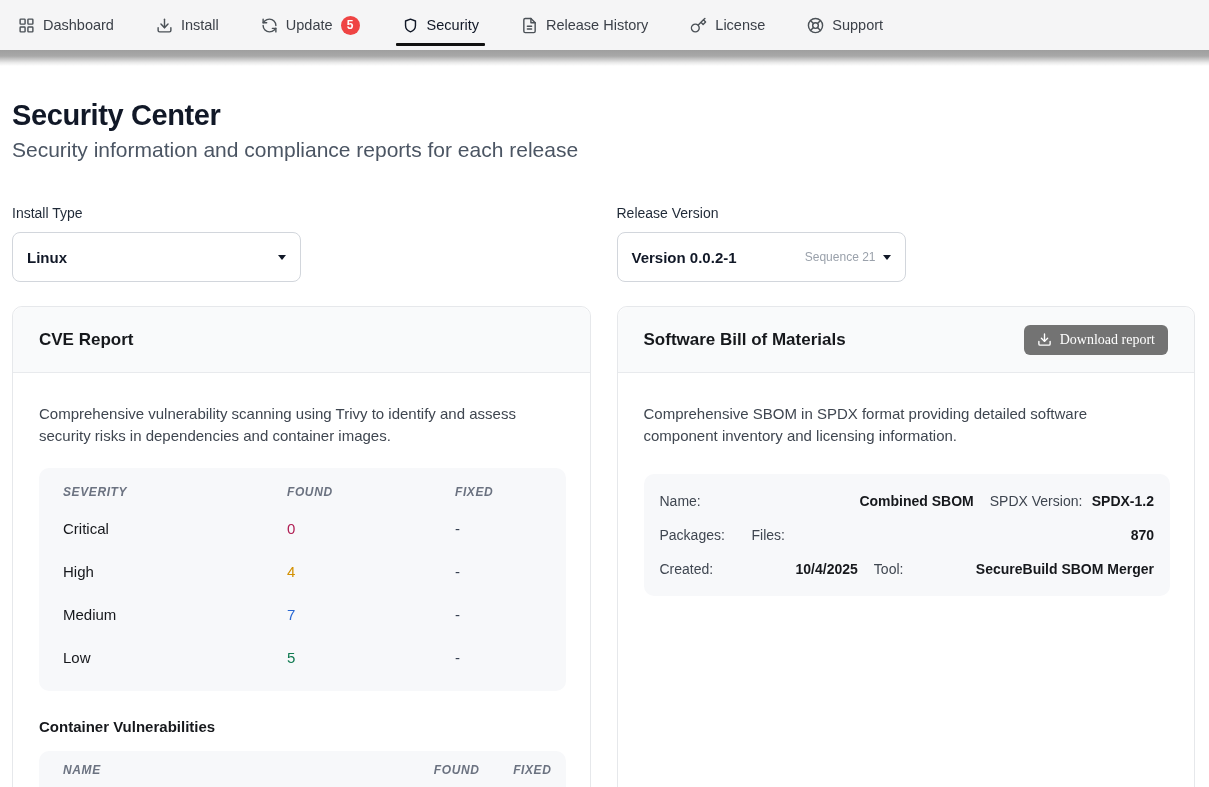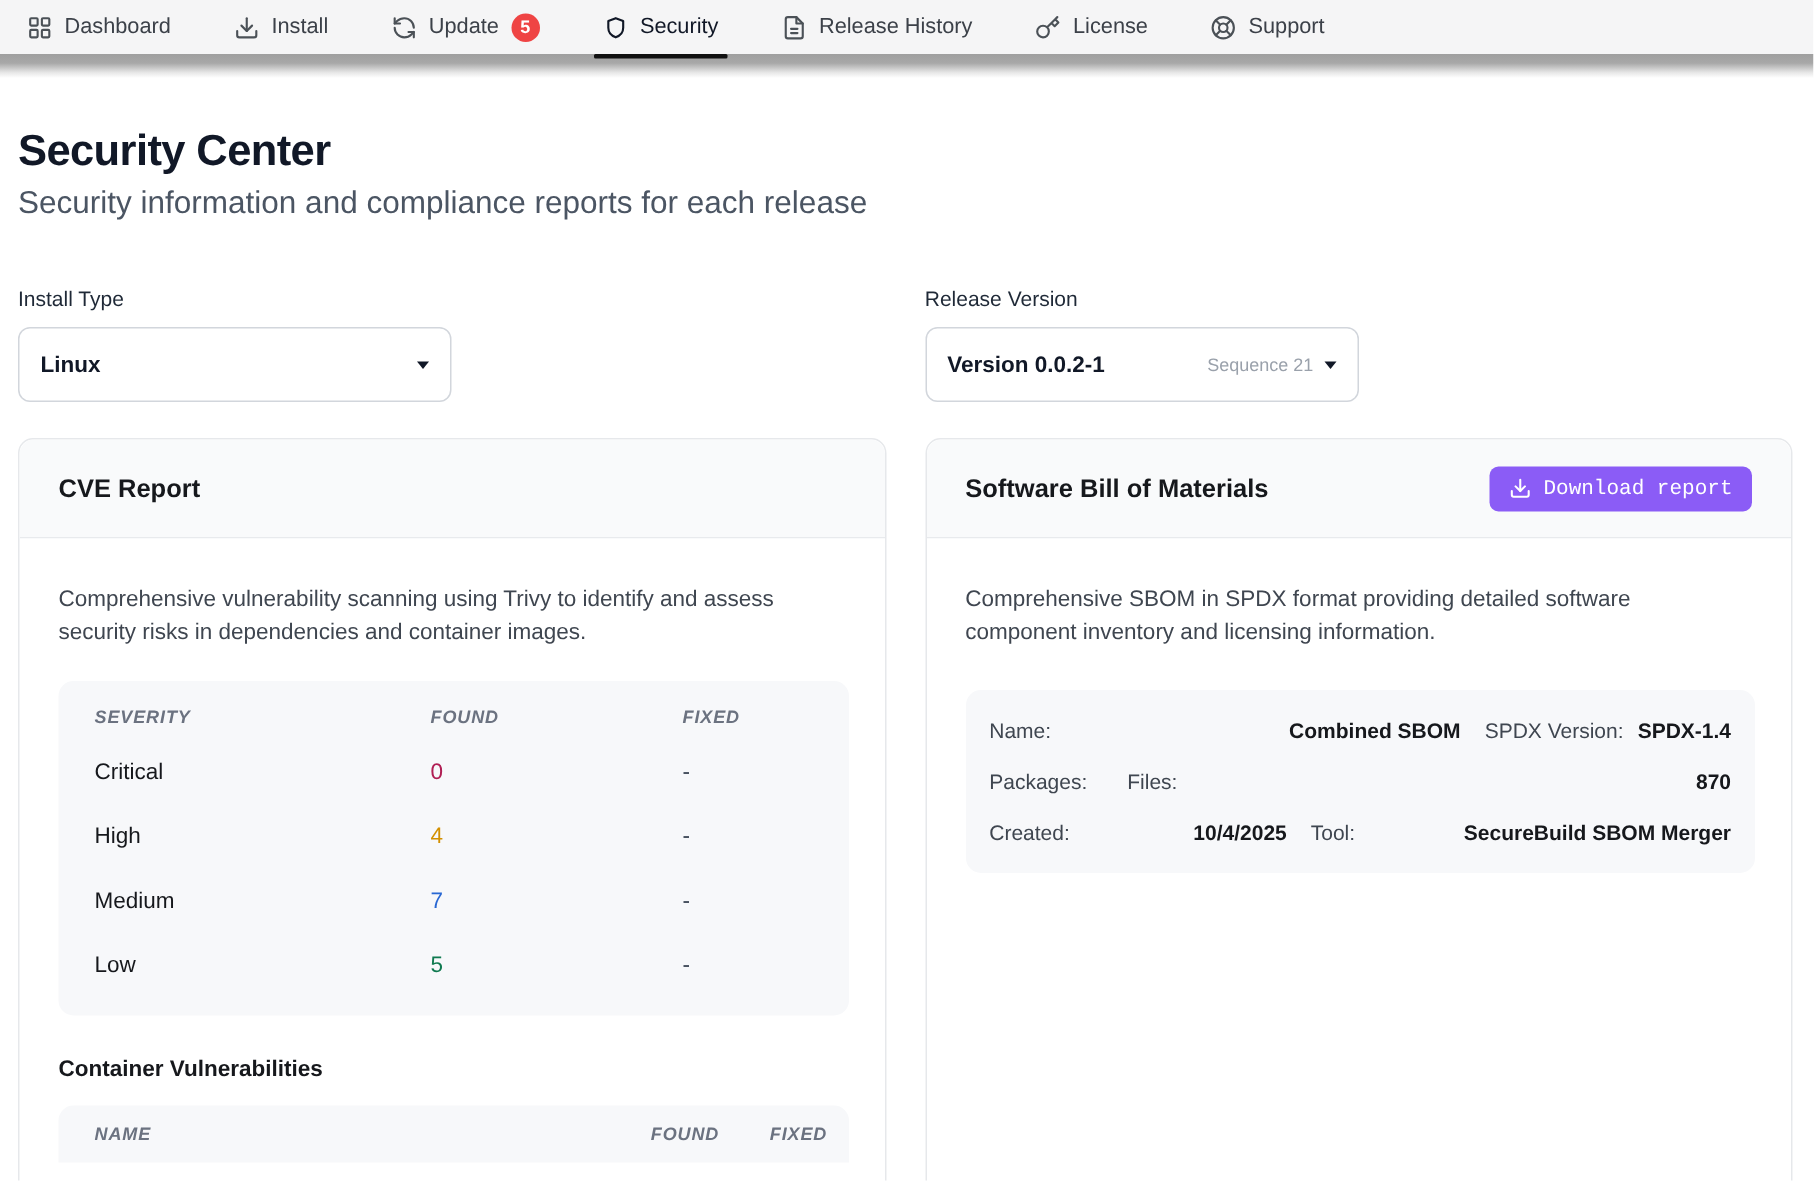--- a/index.html
+++ b/index.html
@@ -1,20 +1,20 @@
 <!DOCTYPE html>
 <html><head>
 <meta charset="utf-8">
 <style>
   * { margin:0; padding:0; box-sizing:border-box; }
   html,body { width:1209px; height:787px; overflow:hidden; background:#ffffff;
               font-family:"Liberation Sans", sans-serif; color:#16181c; }
 
   
-  .topnav { height:36px; background:#f5f5f6; display:flex; align-items:center;
+  .topnav { height:50px; background:#f5f5f6; display:flex; align-items:center;
             padding:0 18px; gap:42px; }
   .nav-item { display:flex; align-items:center; gap:8px; font-size:14.5px;
               color:#3c4149; cursor:pointer; height:46px; position:relative; }
   .nav-item svg { width:17px; height:17px; stroke:#4b5157; }
   .nav-item.active { color:#111827; font-weight:500; }
   .nav-item.active svg { stroke:#111827; }
   .nav-item.active::after { content:""; position:absolute; left:-6px; right:-6px;
               bottom:2px; height:3px; background:#111111; border-radius:1px; }
   .nav-badge { background:#ef4444; color:#fff; min-width:19px; height:19px;
               border-radius:10px; font-size:12px; font-weight:700; display:flex;
@@ -60,23 +60,23 @@
   .sev-found { font-weight:500; }
   .sev-fixed { color:#374151; }
 
   .cv-title { margin-top:27px; font-size:15px; font-weight:600; color:#16181c; }
   .cv-head { margin-top:16px; background:#f7f8fa; border-radius:10px 10px 0 0;
              display:grid; grid-template-columns:1fr 90px 72px;
              padding:12px 14px 12px 24px; }
   .cv-head .th.num { text-align:right; }
 
   
-  .download-btn { display:flex; align-items:center; gap:8px; background:#8b5cf6;
+  .download-btn { display:flex; align-items:center; gap:8px; background:#737373;
             color:#fff; border:none; border-radius:6px; height:30px; padding:0 13px;
-            font-size:14px; font-weight:500; font-family:Liberation Mono, monospace; cursor:pointer; }
+            font-size:14px; font-weight:500; font-family:Liberation Serif, serif; cursor:pointer; }
   .download-btn svg { width:15px; height:15px; stroke:#ffffff; }
   .sbom-table { margin-top:28px; background:#f7f8fa; border-radius:10px;
                 padding:10px 16px; }
   .sbom-row { display:grid; grid-template-columns:92px minmax(0,1fr) 102px auto;
               padding:9px 0; font-size:14px; align-items:center; white-space:nowrap; }
   .sbom-label { color:#3f4650; }
   .sbom-value { font-weight:700; color:#16181c; text-align:right; padding-right:16px; }
   .sbom-value2 { font-weight:700; color:#16181c; text-align:right; }
 </style>
 </head>
@@ -227,21 +227,21 @@
         </button>
       </div>
       <div class="card-body">
         <p class="card-desc" style="max-width:512px;">Comprehensive SBOM in SPDX format providing detailed software component inventory and licensing information.</p>
 
         <div class="sbom-table">
           <div class="sbom-row">
             <span class="sbom-label">Name:</span>
             <span class="sbom-value">Combined SBOM</span>
             <span class="sbom-label">SPDX Version:</span>
-            <span class="sbom-value2">SPDX-1.4</span>
+            <span class="sbom-value2">SPDX-1.2</span>
           </div>
           <div class="sbom-row">
             <span class="sbom-label">Packages:</span>
             <span class="sbom-label">Files:</span>
             <span class="sbom-value2">870</span>
           </div>
           <div class="sbom-row">
             <span class="sbom-label">Created:</span>
             <span class="sbom-value">10/4/2025</span>
             <span class="sbom-label">Tool:</span>

